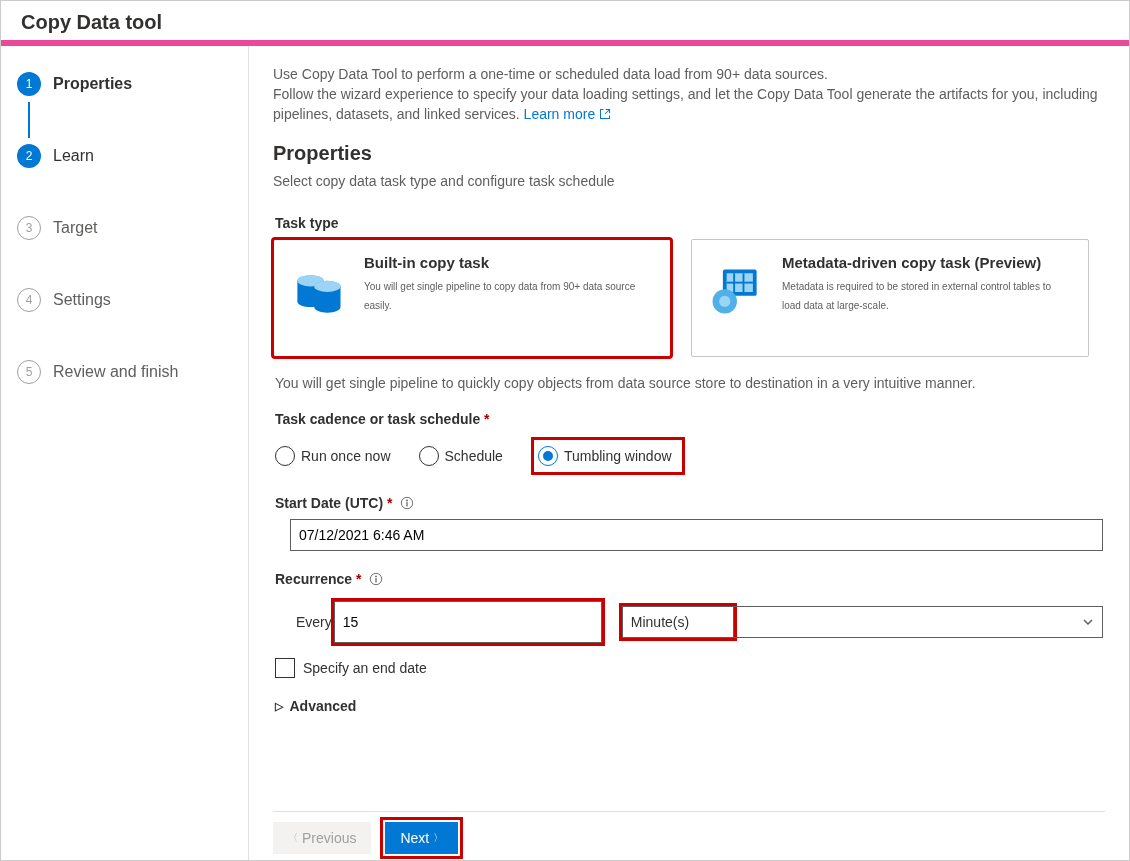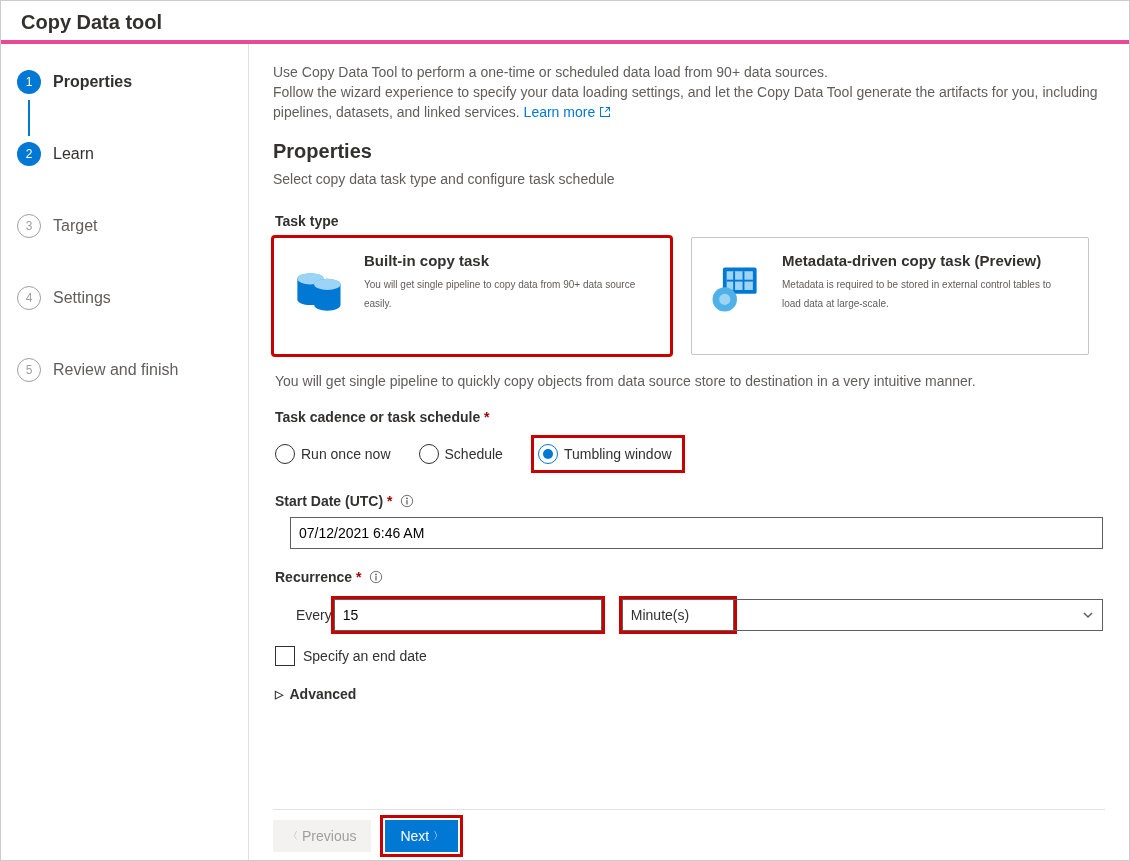--- a/index.html
+++ b/index.html
@@ -9,21 +9,21 @@
     font-size: 14px;
     color: #323130;
     background: #fff;
     width: 1130px;
     height: 861px;
     overflow: hidden;
     border: 1px solid #ccc;
   }
   .header {
     padding: 10px 20px 6px 20px;
-    border-bottom: 4px solid #ec4899;
+    border-bottom: 6px solid #ec4899;
     font-size: 20px;
     font-weight: 600;
   }
   .layout {
     display: flex;
     height: 818px;
   }
   .sidebar {
     width: 248px;
     border-right: 1px solid #e1e1e1;
@@ -103,21 +103,21 @@
   }
   .start-date-row { margin: 0 2px 16px 2px; padding-left: 15px; }
   .recurrence-row { display: flex; align-items: center; gap: 0; margin: 6px 2px 10px 2px; }
   .every-lbl { margin-right: 2px; margin-left: 21px; }
   .num-input {
     width: 268px;
     border: 1px solid #605e5c;
     padding: 5px 8px;
     font-family: inherit;
     font-size: 14px;
-    height: 32px;
+    height: 42px;
   }
   .num-input.highlight { outline: 3px solid #c80000; outline-offset: 0; }
   .sel-wrap {
     flex: 1;
     border: 1px solid #605e5c;
     height: 32px;
     display: flex;
     align-items: center;
     justify-content: space-between;
     padding: 0 8px;

